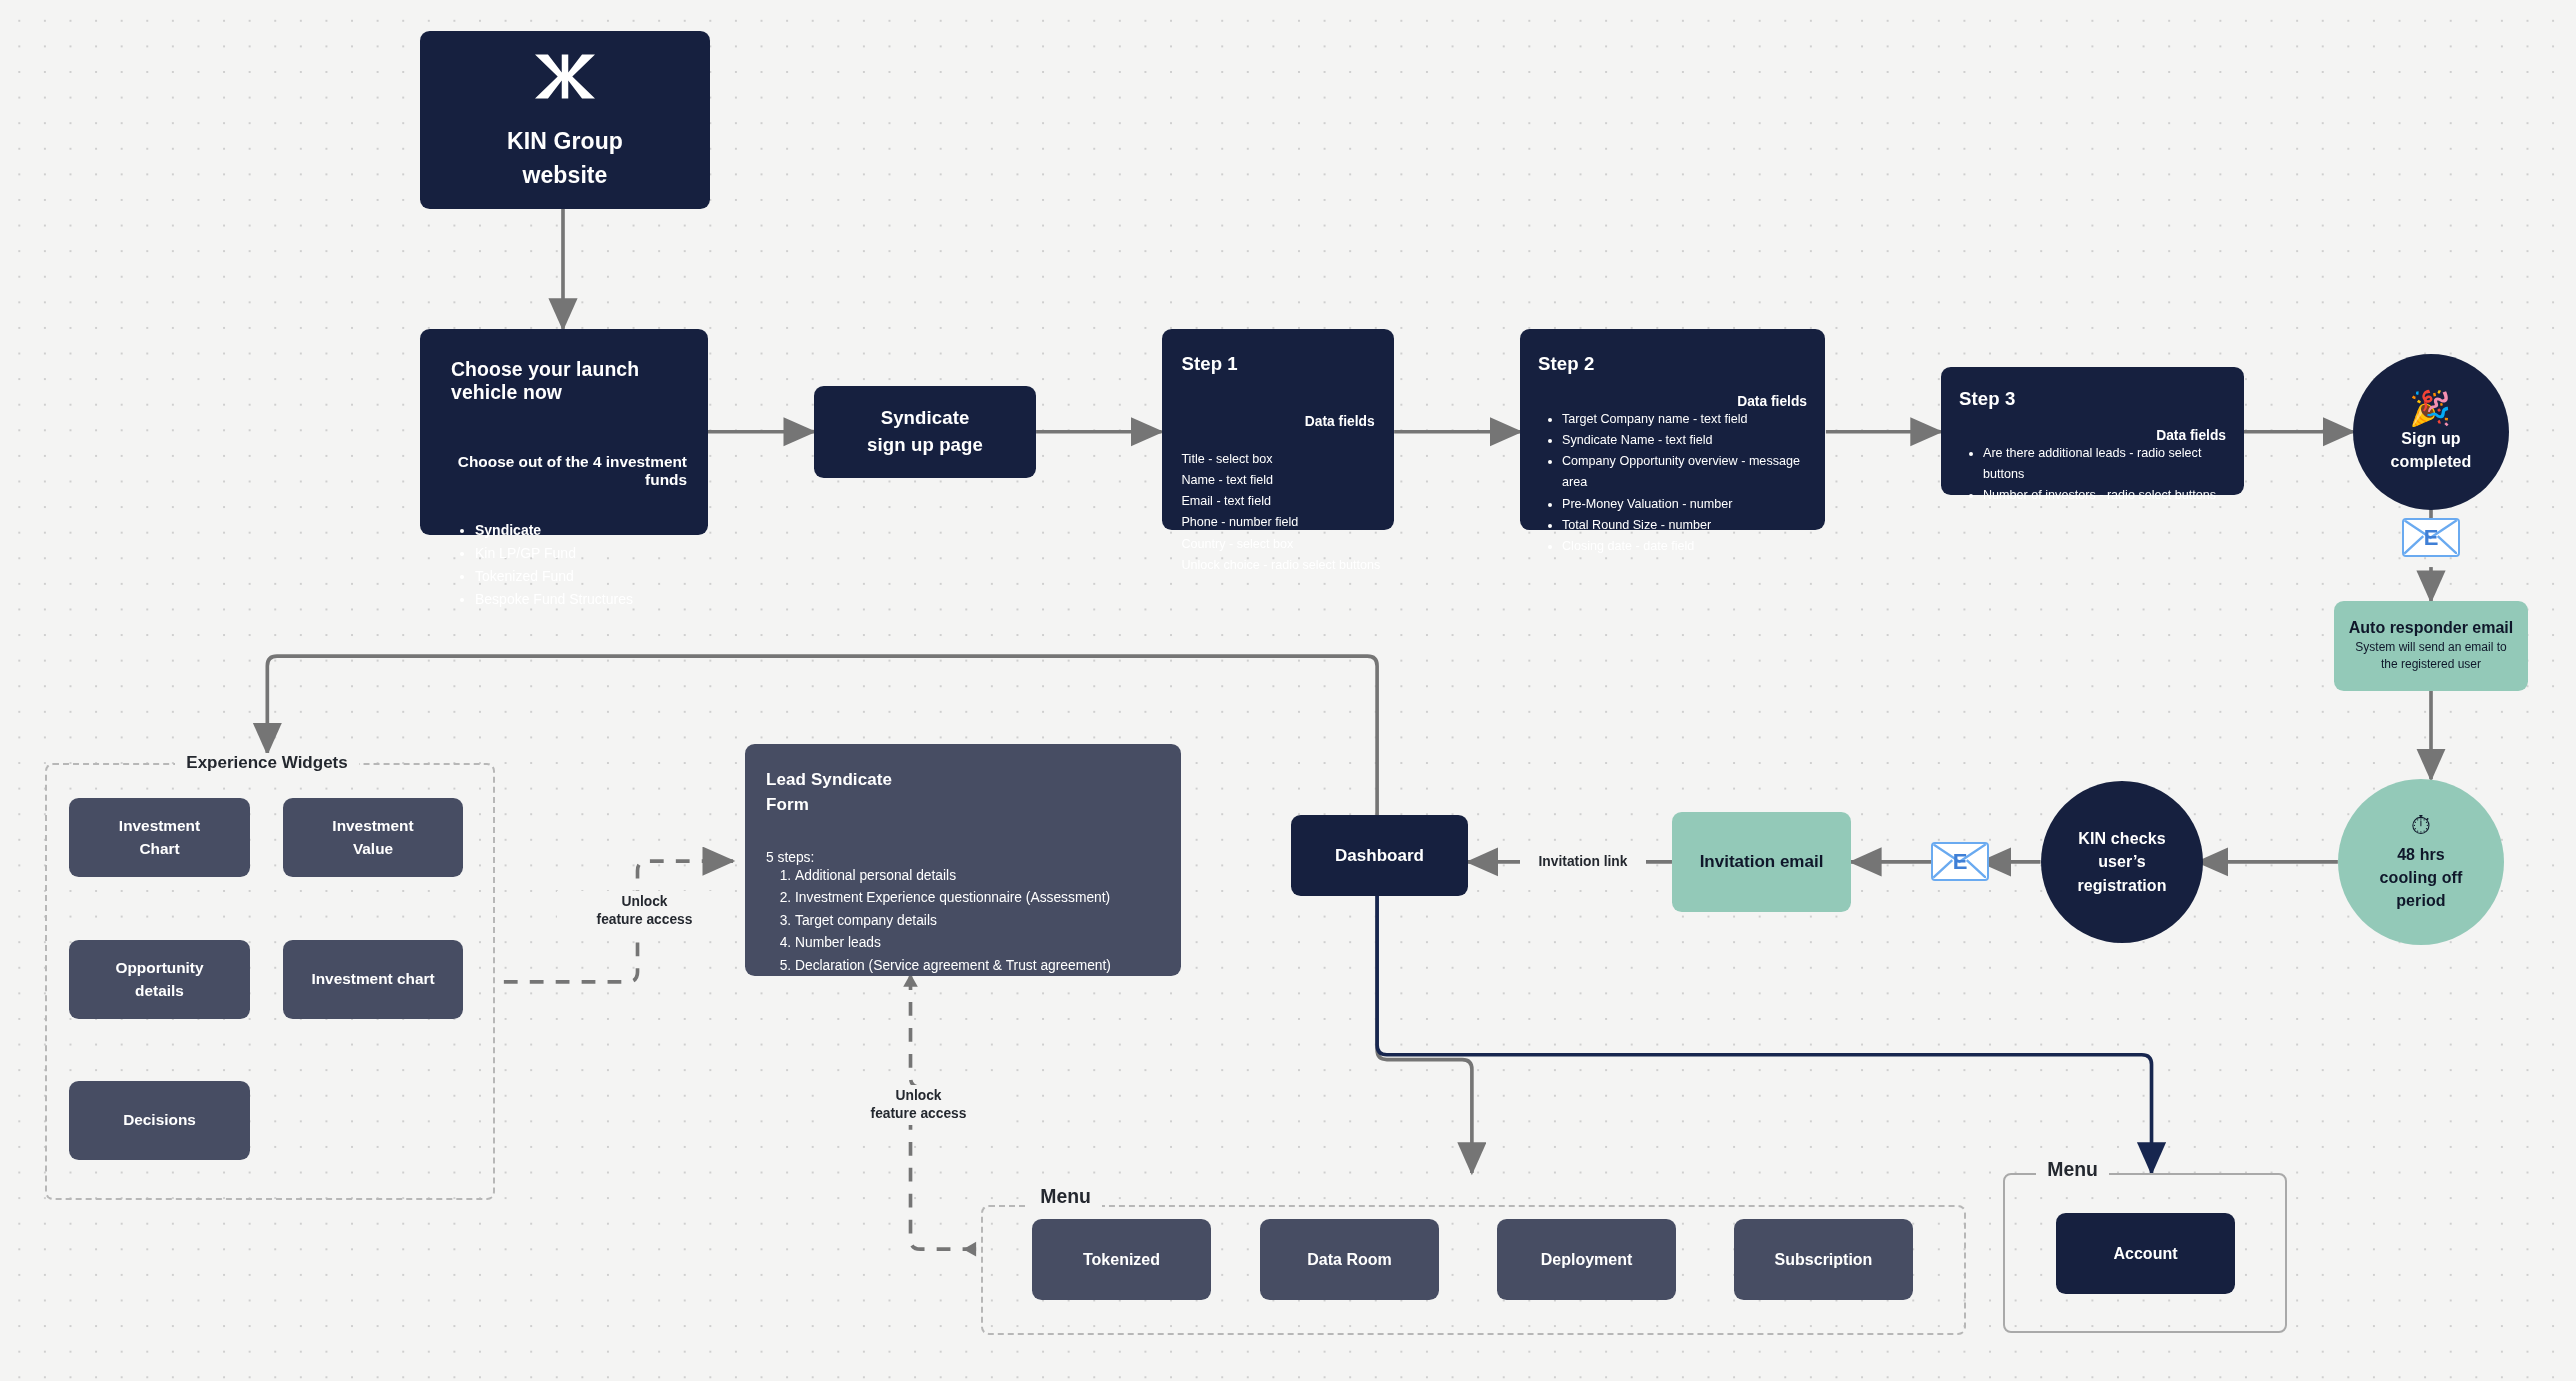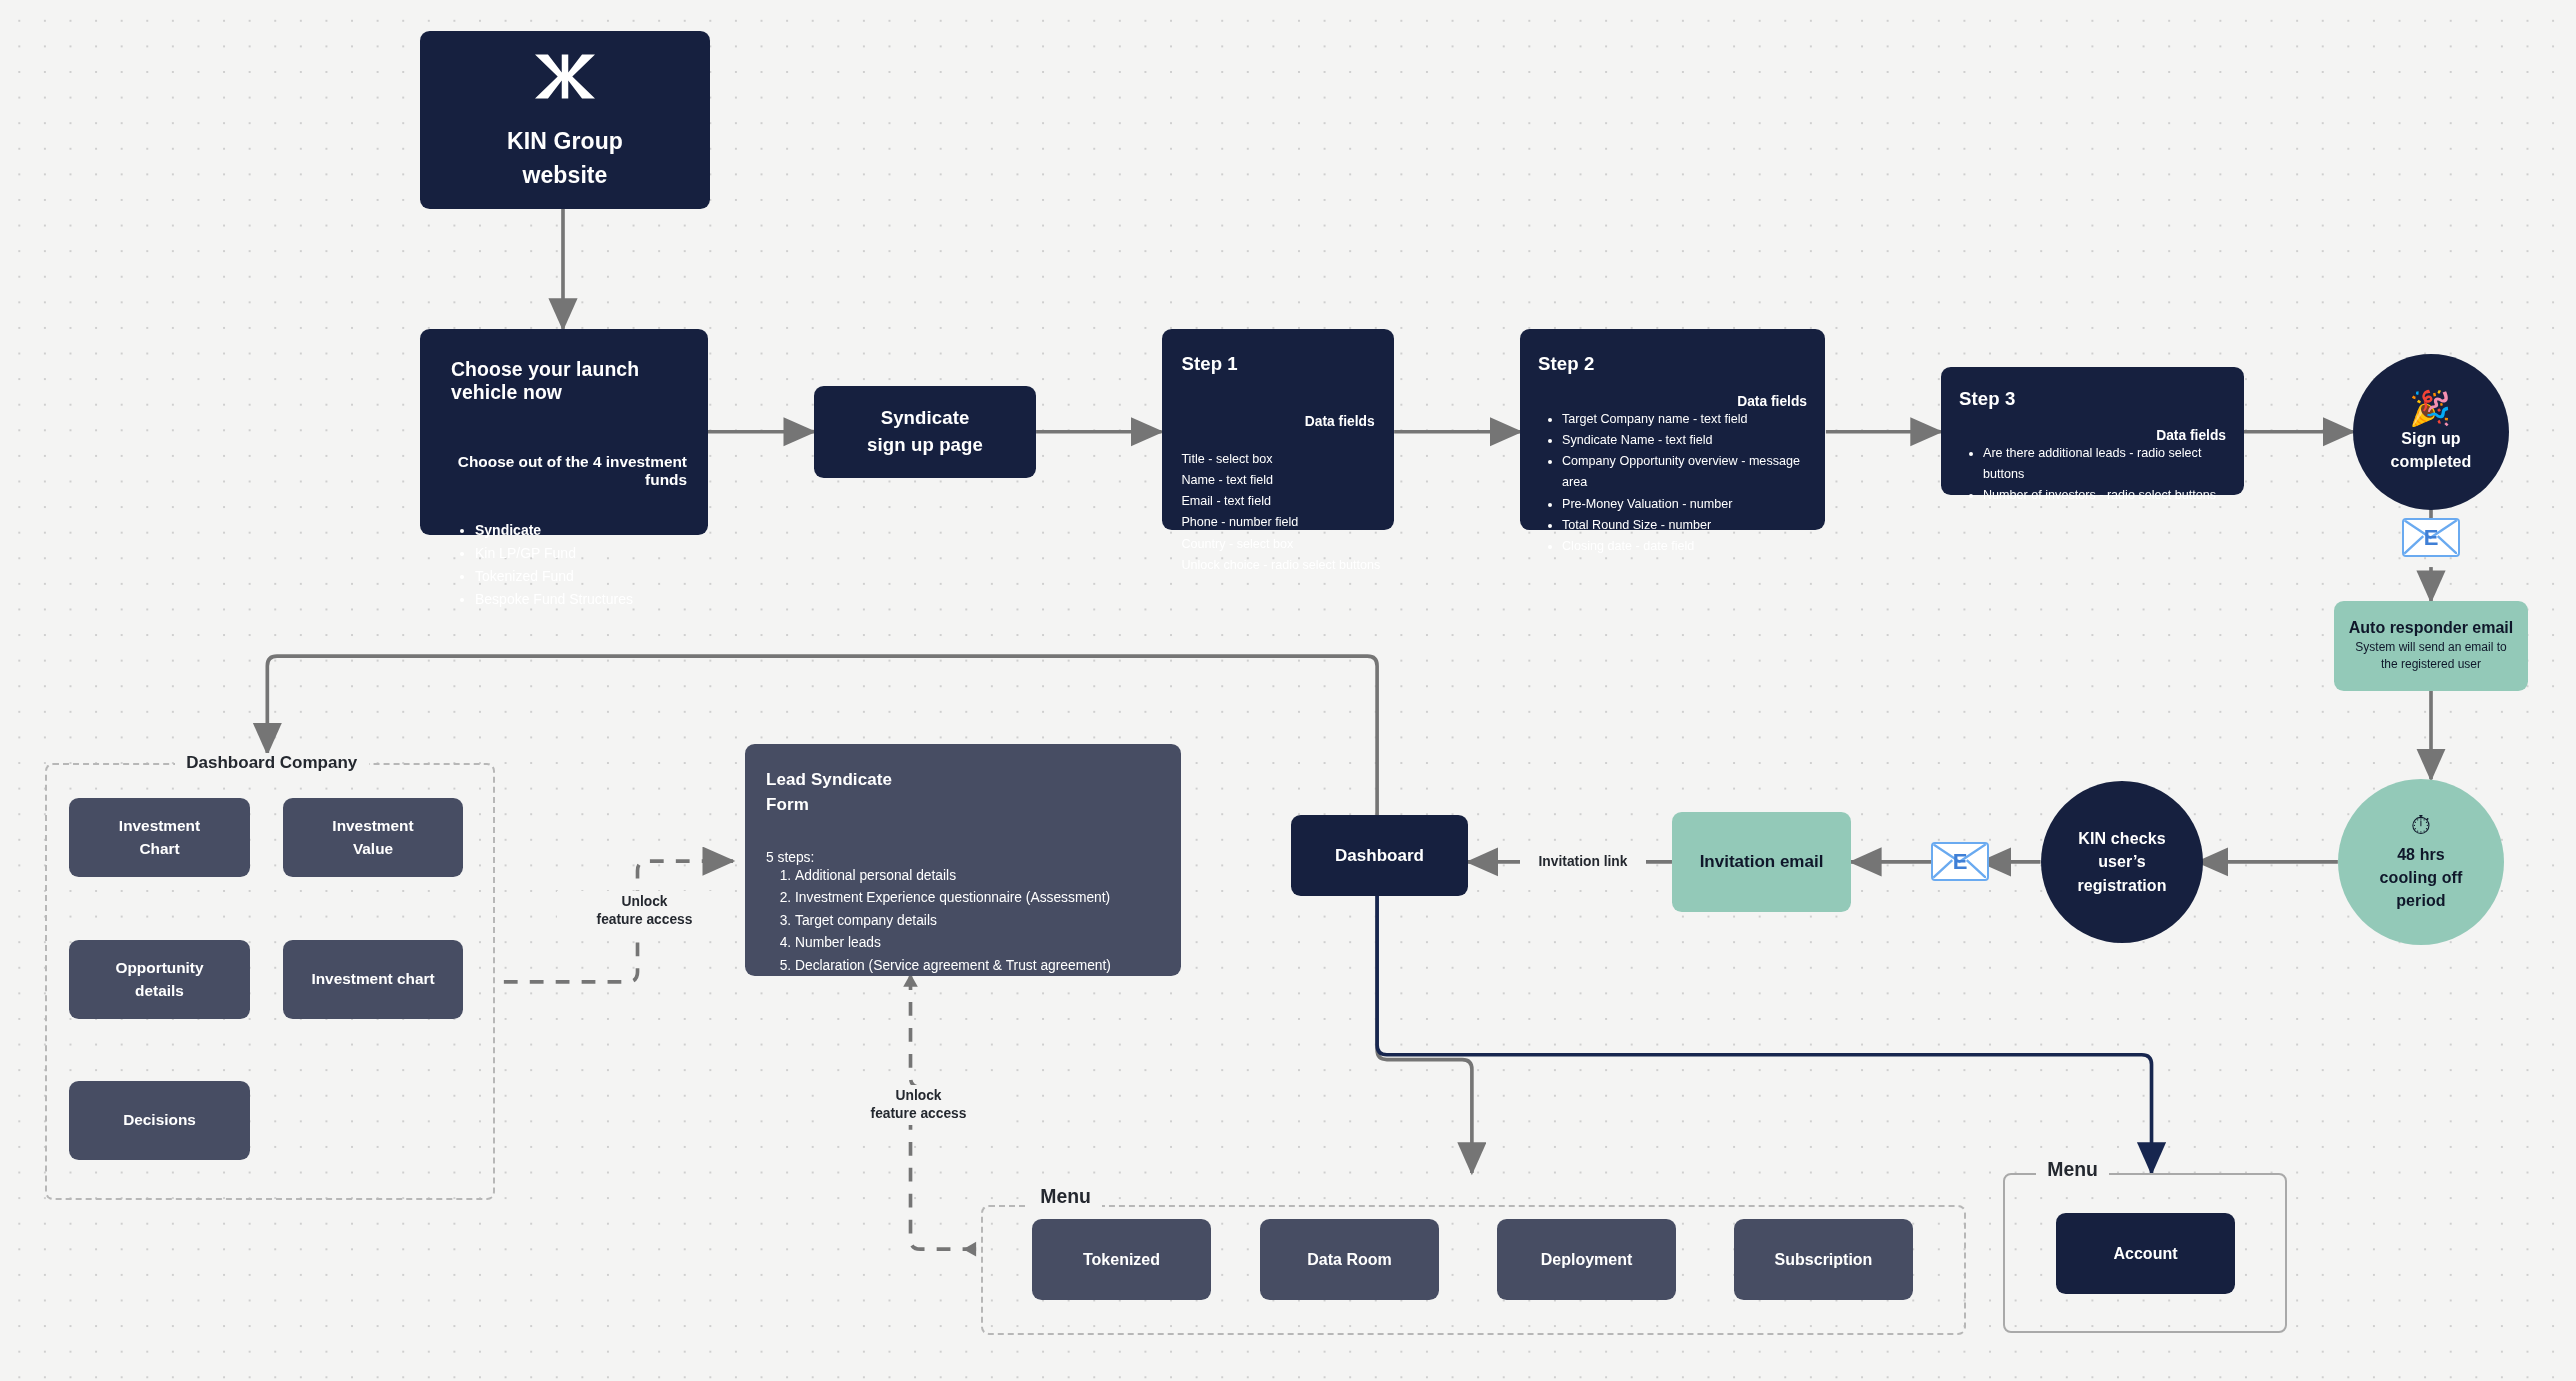--- a/index.html
+++ b/index.html
@@ -290,21 +290,21 @@
     <div>Unlock</div>
     <div>feature access</div>
   </div>
 
   <div class="edge-label" style="left:831px;top:1085px;width:162px;font-size:13.8px;">
     <div>Unlock</div>
     <div>feature access</div>
   </div>
 
   <div class="group dashed" style="left:45px;top:763px;width:450px;height:437px;"></div>
-  <div class="group-label" style="left:175px;top:753px;font-size:17px;">Dashboard Company</div>
+  <div class="group-label" style="left:175px;top:753px;font-size:17px;">Experience Widgets</div>
 
   <div class="node slate center" style="left:69px;top:798px;width:181px;height:79px;">
     <div style="font-size:15.4px;font-weight:bold;line-height:1.45;">Investment</div>
     <div style="font-size:15.4px;font-weight:bold;line-height:1.45;text-align:center;">Chart</div>
   </div>
   <div class="node slate center" style="left:283px;top:798px;width:180px;height:79px;">
     <div style="font-size:15.4px;font-weight:bold;line-height:1.45;">Investment</div>
     <div style="font-size:15.4px;font-weight:bold;line-height:1.45;">Value</div>
   </div>
   <div class="node slate center" style="left:69px;top:940px;width:181px;height:79px;">

